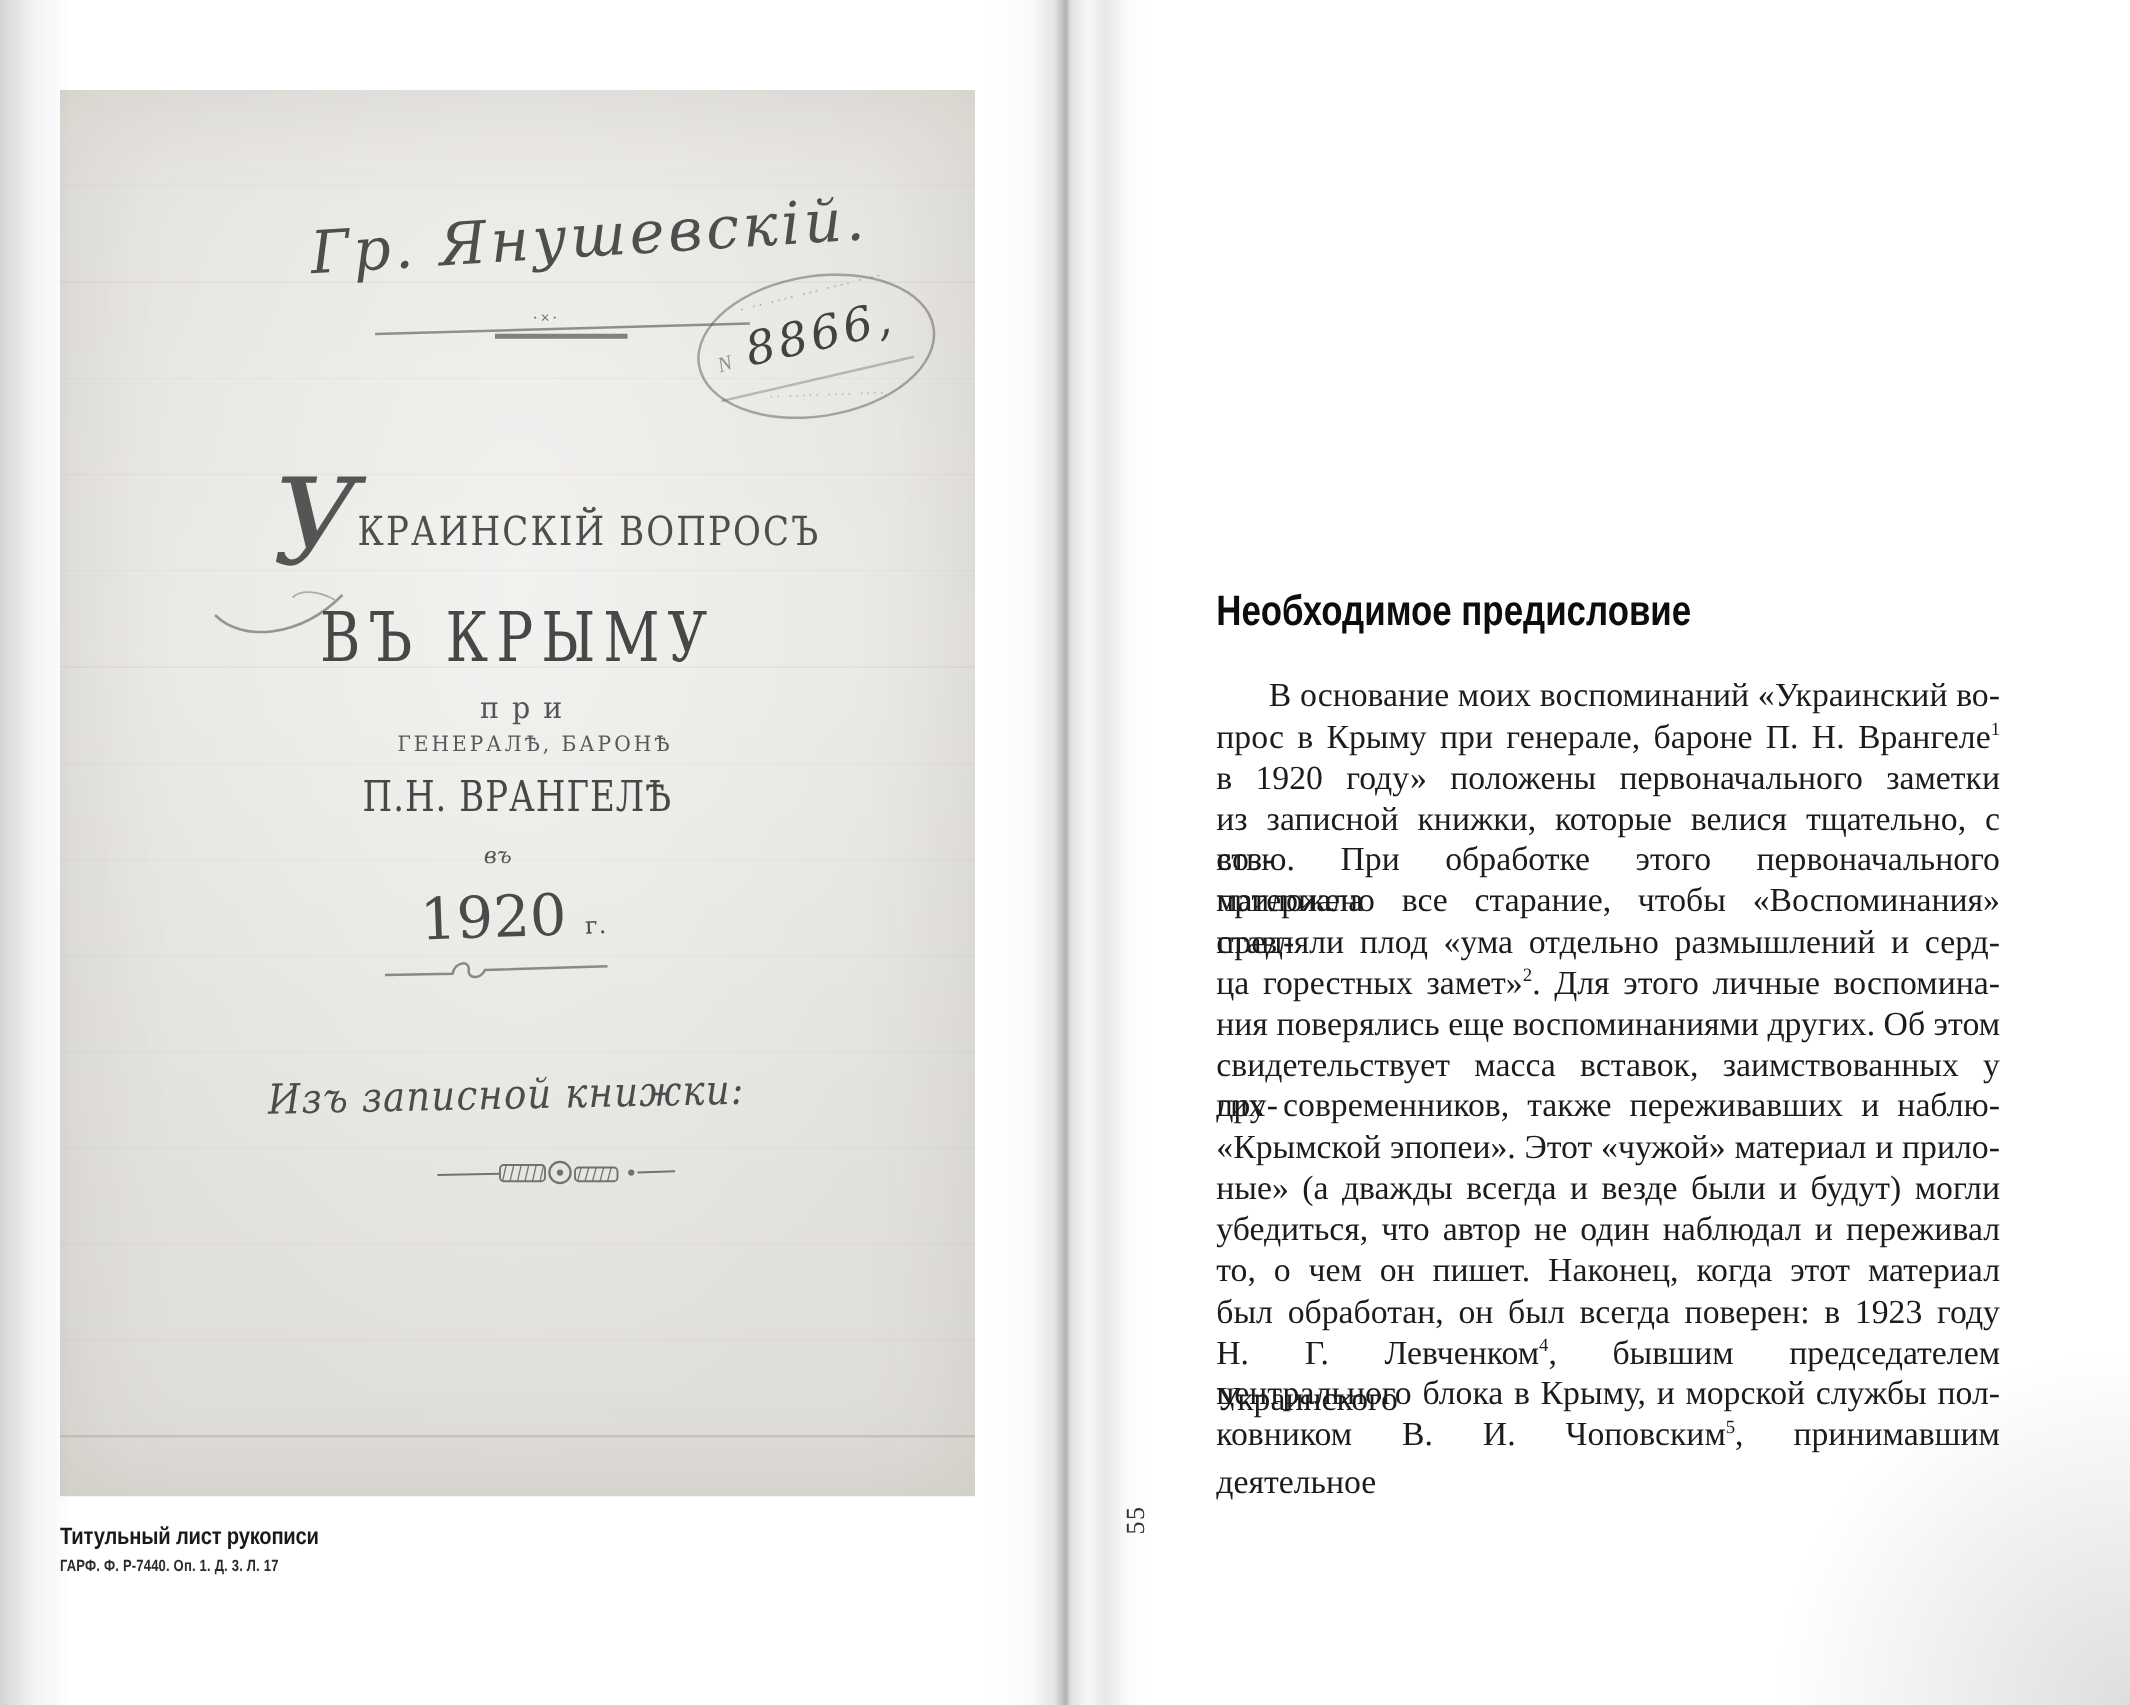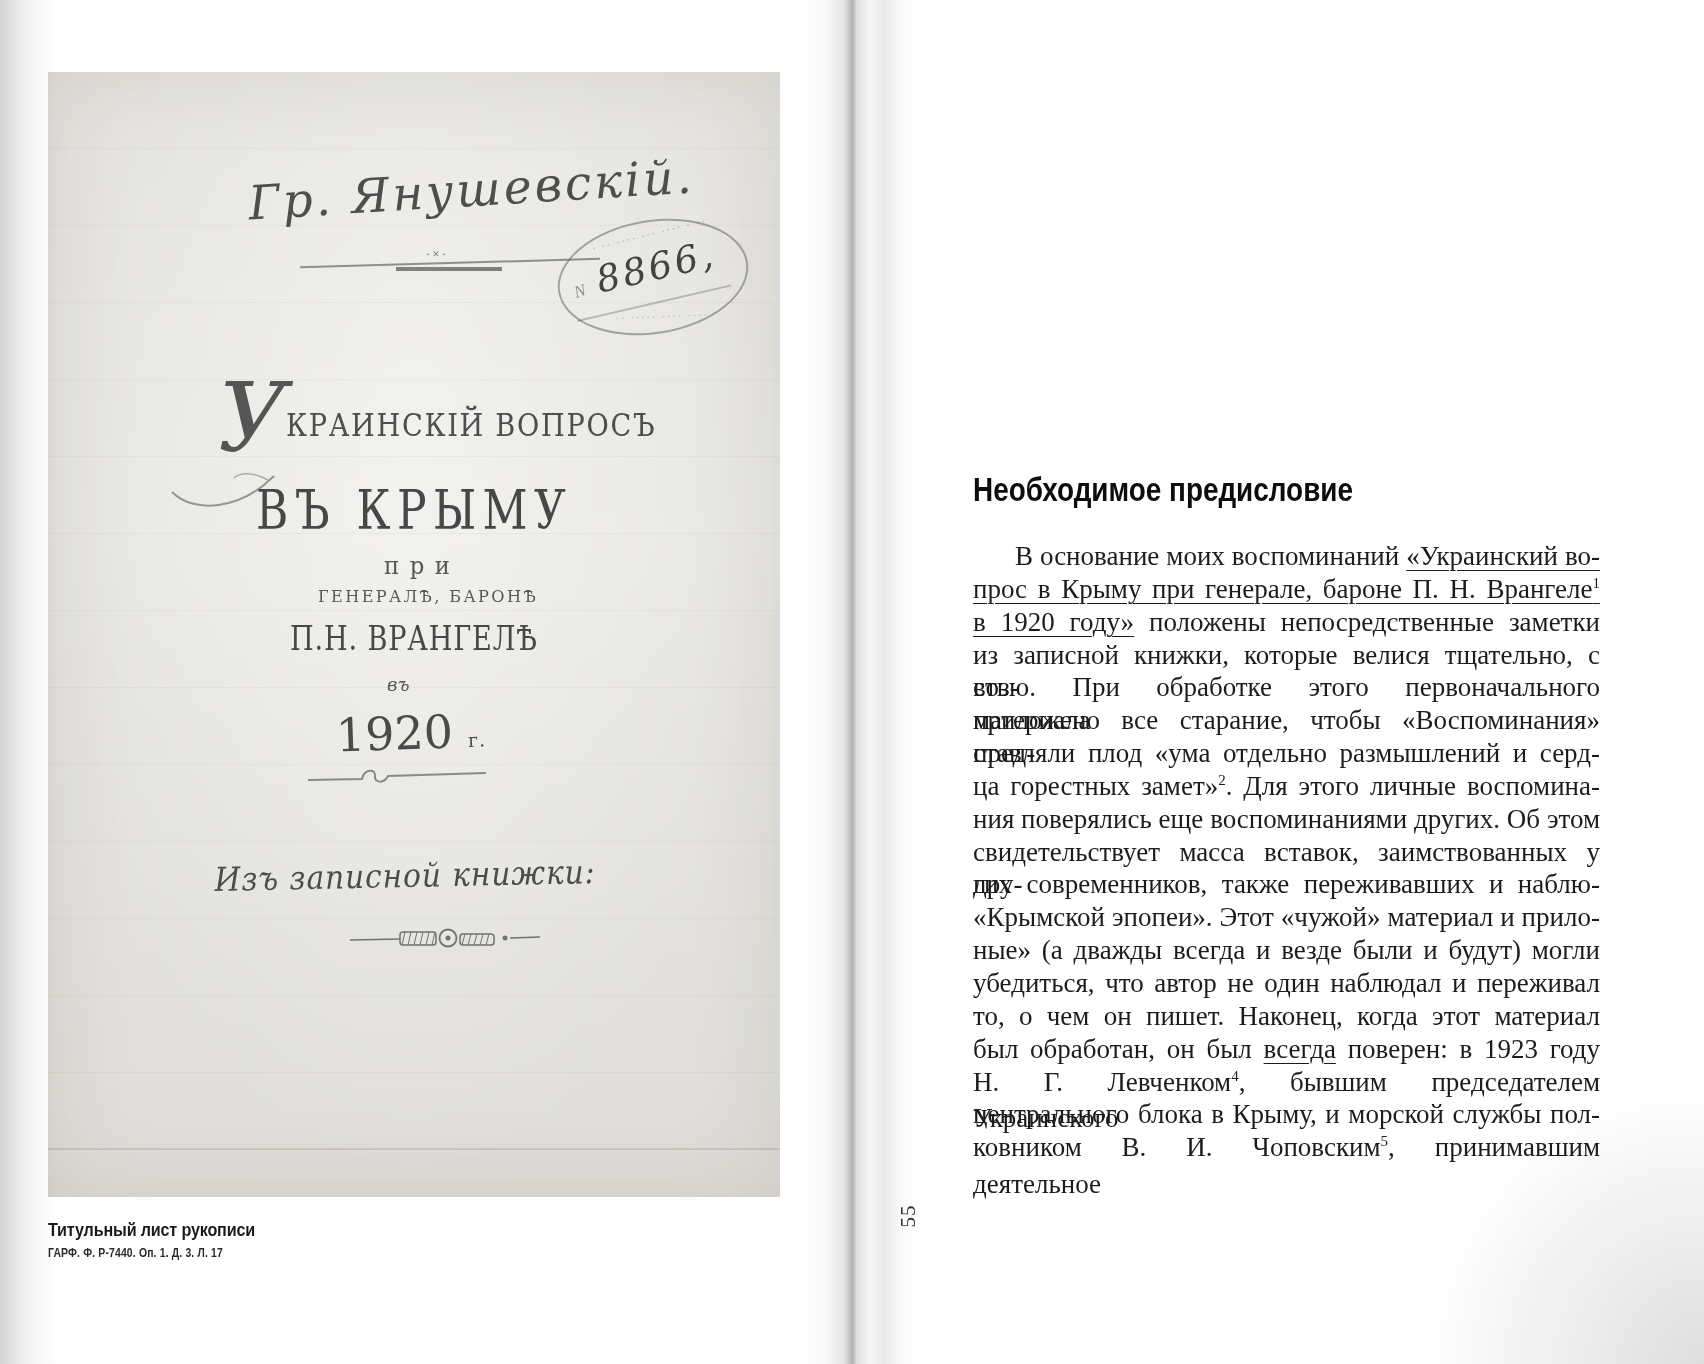--- a/index.html
+++ b/index.html
@@ -138,21 +138,21 @@
     font-size:34px; line-height:38px; color:#0d0d0d;
     transform:scaleX(0.82); transform-origin:left top; white-space:nowrap;
   }
   .para { margin-top:32px; }
   .line {
     font-family:"Liberation Serif", serif; font-size:27px; color:#1c1c1c;
     line-height:32.85px; height:32.85px;
     text-align:justify; text-align-last:justify; white-space:normal;
   }
   .line.indent { text-indent:42px; }
-  .u { text-decoration:underline; text-underline-offset:5px; text-decoration-thickness:1.3px; }
+  .u { text-underline-offset:5px; text-decoration-thickness:1.3px; }
   .sup { font-size:15px; position:relative; top:-10px; }
 </style>
 </head>
 <body>
 
 <div id="spread">
 
   <div>
     <div class="scan">
       <div class="fold"></div>
@@ -223,21 +223,21 @@
     </div>
   </div>
 
   <div>
     <div class="pagenum">55</div>
     <div class="textblock">
       <h1>Необходимое предисловие</h1>
       <div class="para">
           <div class="line indent"><span>В основание моих воспоминаний </span><span class="u">«Украинский во-</span></div>
           <div class="line"><span class="u">прос в Крыму при генерале, бароне П. Н. Врангеле</span><span class="u"><span class="sup">1</span></span></div>
-          <div class="line"><span class="u">в 1920 году»</span><span> положены непосредственные заметки</span></div>
+          <div class="line"><span class="u">в 1920 году»</span><span> положены первоначального заметки</span></div>
           <div class="line"><span>из записной книжки, которые велися тщательно, с воз-</span></div>
           <div class="line"><span>стью. При обработке этого первоначального материала</span></div>
           <div class="line"><span>приложено все старание, чтобы «Воспоминания» пред-</span></div>
           <div class="line"><span>ставляли плод «ума отдельно размышлений и серд-</span></div>
           <div class="line"><span>ца горестных замет»</span><span><span class="sup">2</span></span><span>. Для этого личные воспомина-</span></div>
           <div class="line"><span>ния поверялись еще воспоминаниями других. Об этом</span></div>
           <div class="line"><span>свидетельствует масса вставок, заимствованных у дру-</span></div>
           <div class="line"><span>гих современников, также переживавших и наблю-</span></div>
           <div class="line"><span>«Крымской эпопеи». Этот «чужой» материал и прило-</span></div>
           <div class="line"><span>ные» (а дважды всегда и везде были и будут) могли</span></div>

